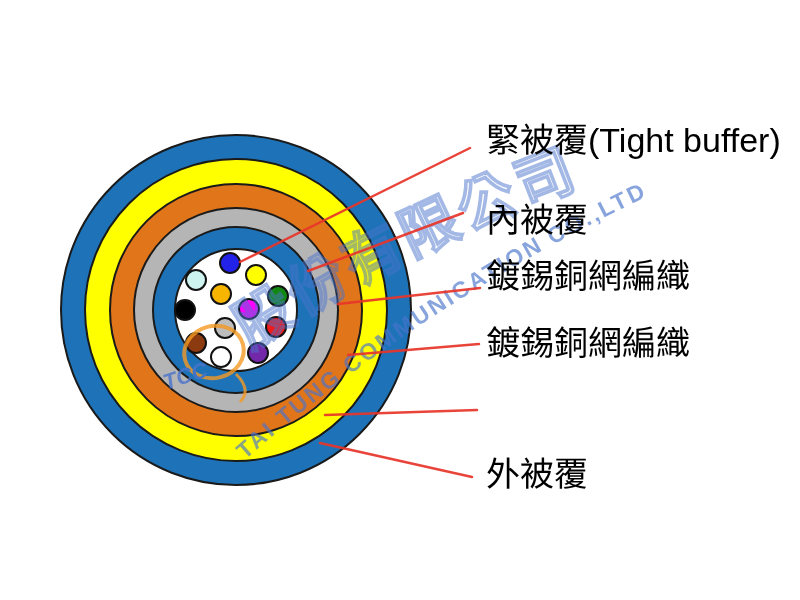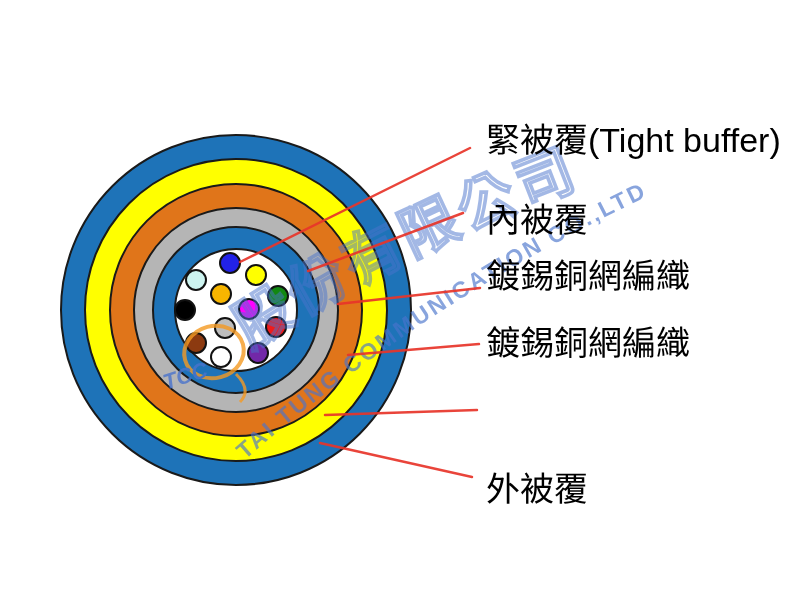--- a/index.html
+++ b/index.html
@@ -69,15 +69,15 @@
     <line x1="480" y1="288" x2="338" y2="304" stroke="#E8352A" stroke-width="2.5" stroke-linecap="round" opacity="0.92"></line>
     <line x1="479" y1="344" x2="348" y2="355" stroke="#E8352A" stroke-width="2.5" stroke-linecap="round" opacity="0.92"></line>
     <line x1="477" y1="410" x2="325" y2="415" stroke="#E8352A" stroke-width="2.5" stroke-linecap="round" opacity="0.92"></line>
     <line x1="472" y1="477" x2="320" y2="443" stroke="#E8352A" stroke-width="2.5" stroke-linecap="round" opacity="0.92"></line>
   </svg>
 
   <div class="diagram-label" style="left: 486px; top: 122px;">緊被覆(Tight buffer)</div>
   <div class="diagram-label" style="left: 486px; top: 202px;">內被覆</div>
   <div class="diagram-label" style="left: 486px; top: 258px;">鍍錫銅網編織</div>
   <div class="diagram-label" style="left: 486px; top: 325px;">鍍錫銅網編織</div>
-  <div class="diagram-label" style="left: 486px; top: 471px;">外被覆</div>
+  <div class="diagram-label" style="left: 486px; top: 456px;">外被覆</div>
 
 </div>
 
 </body></html>

